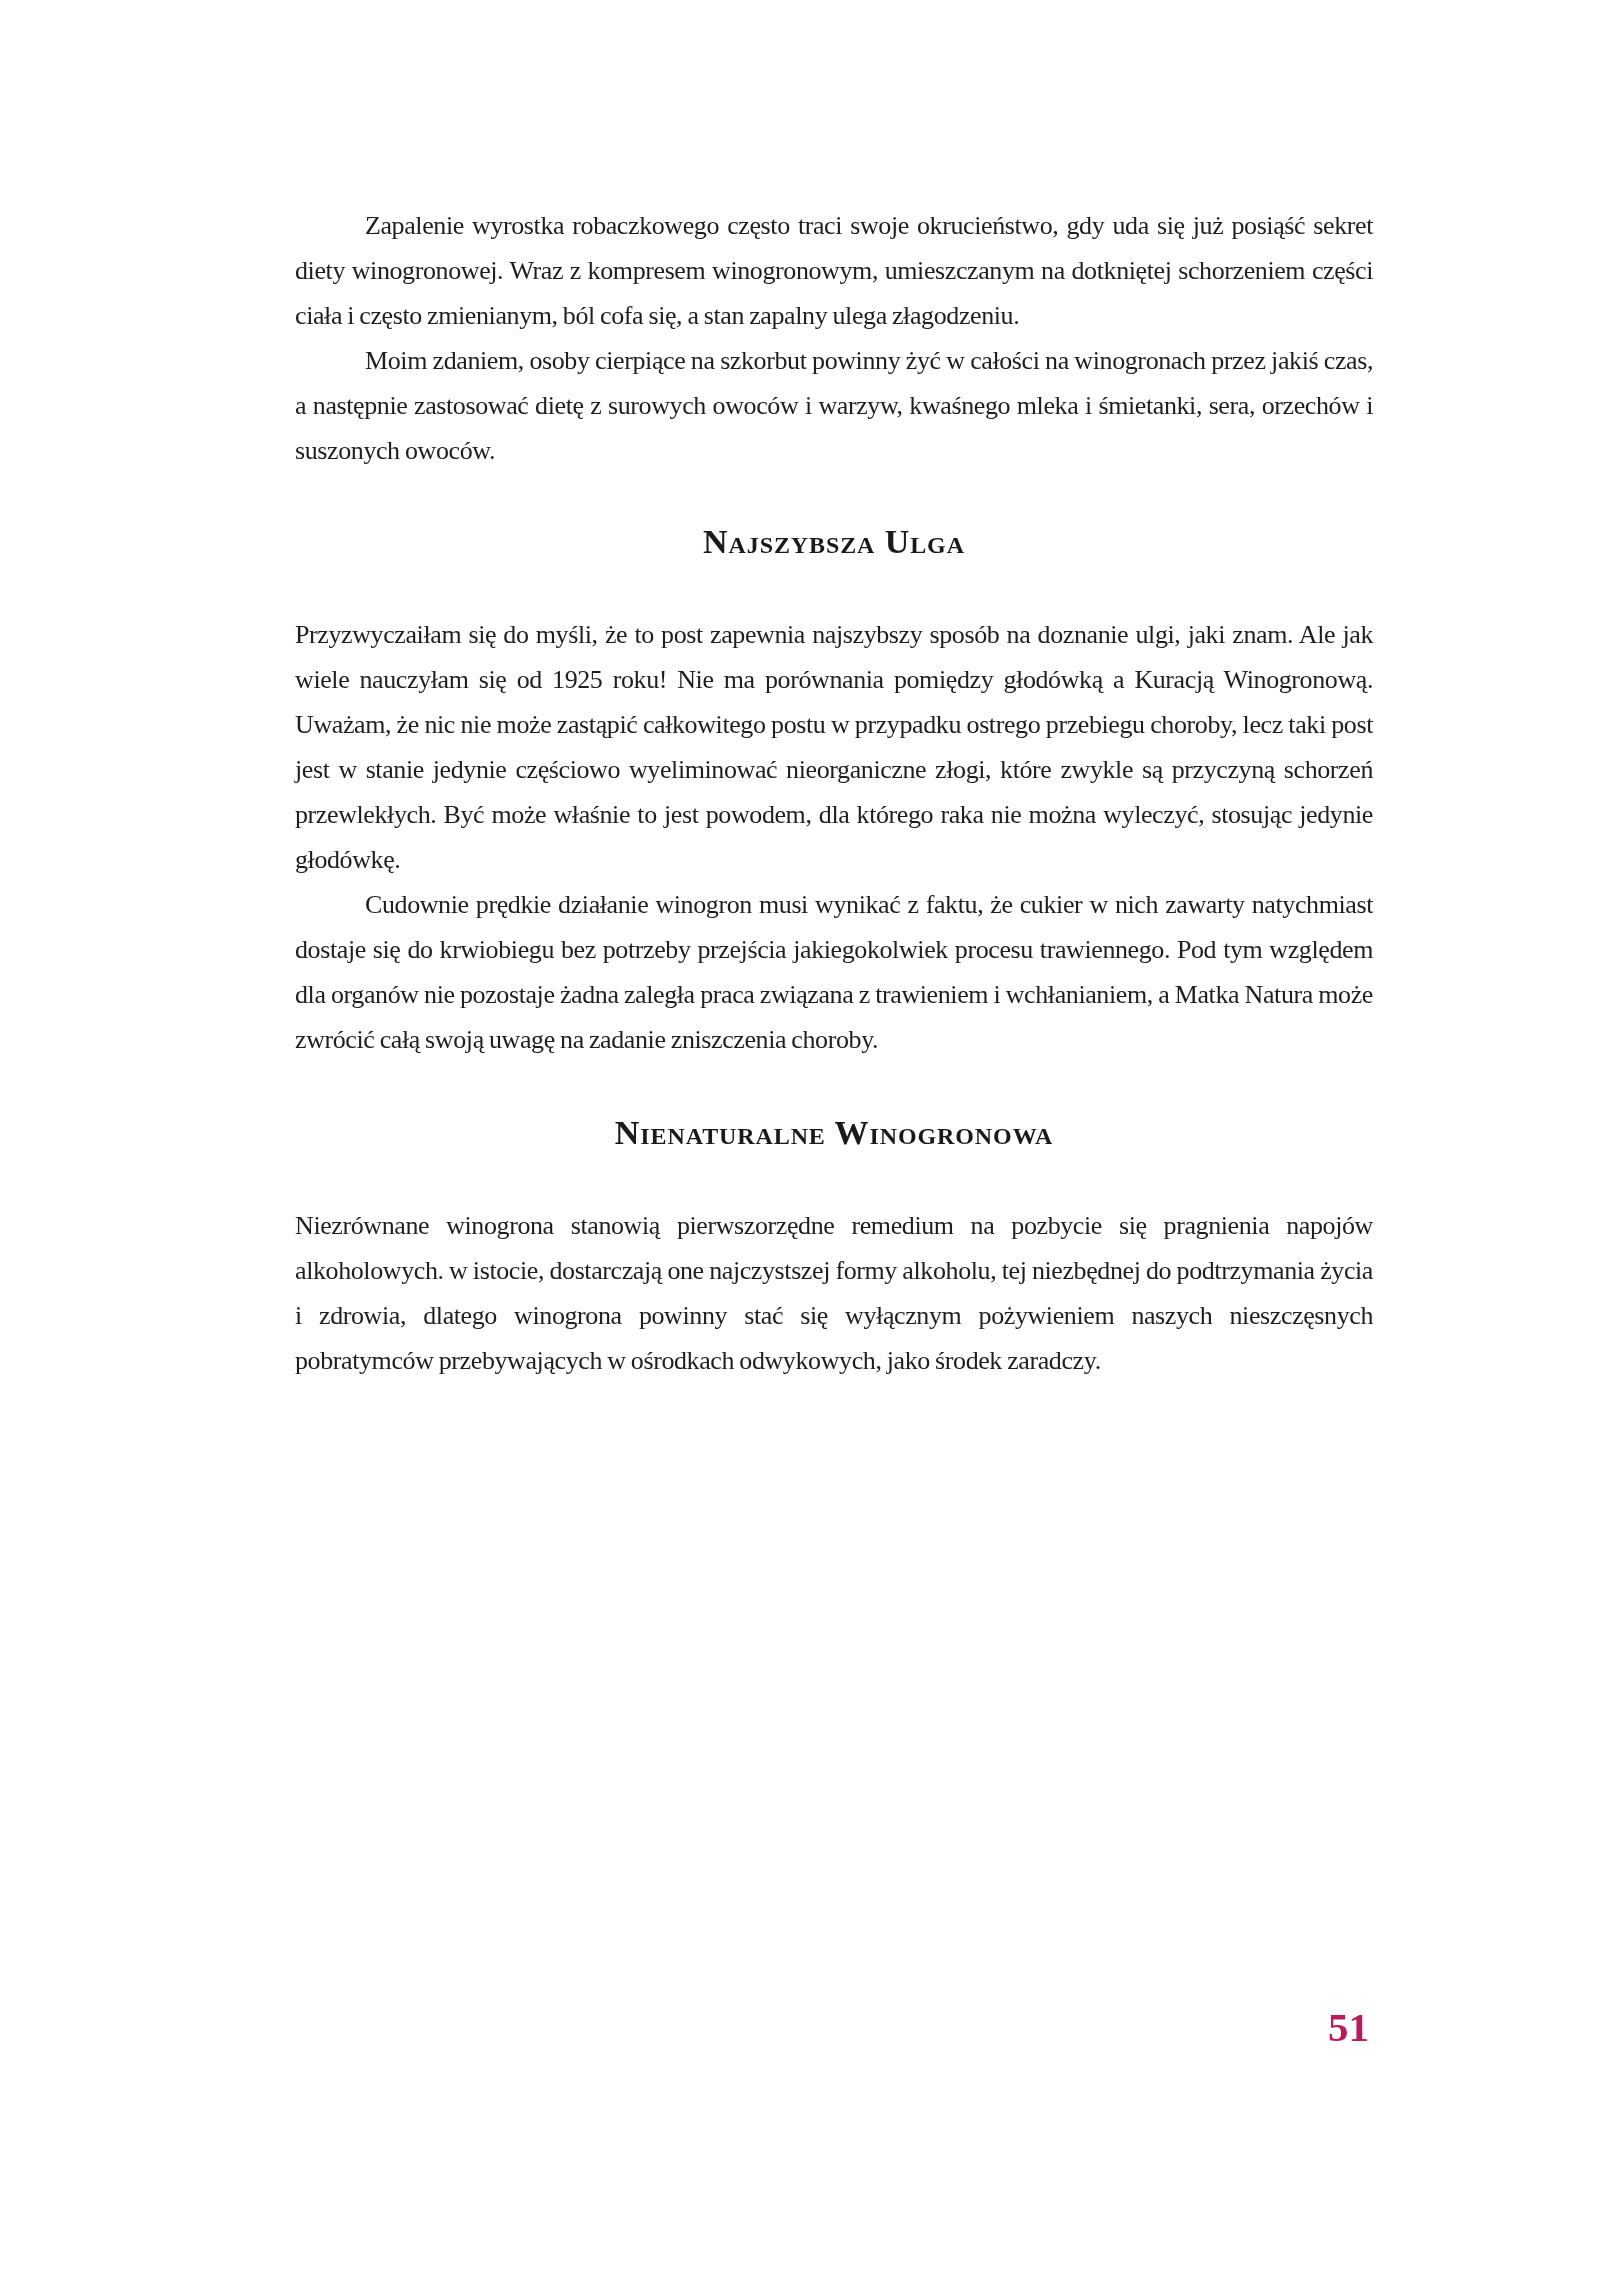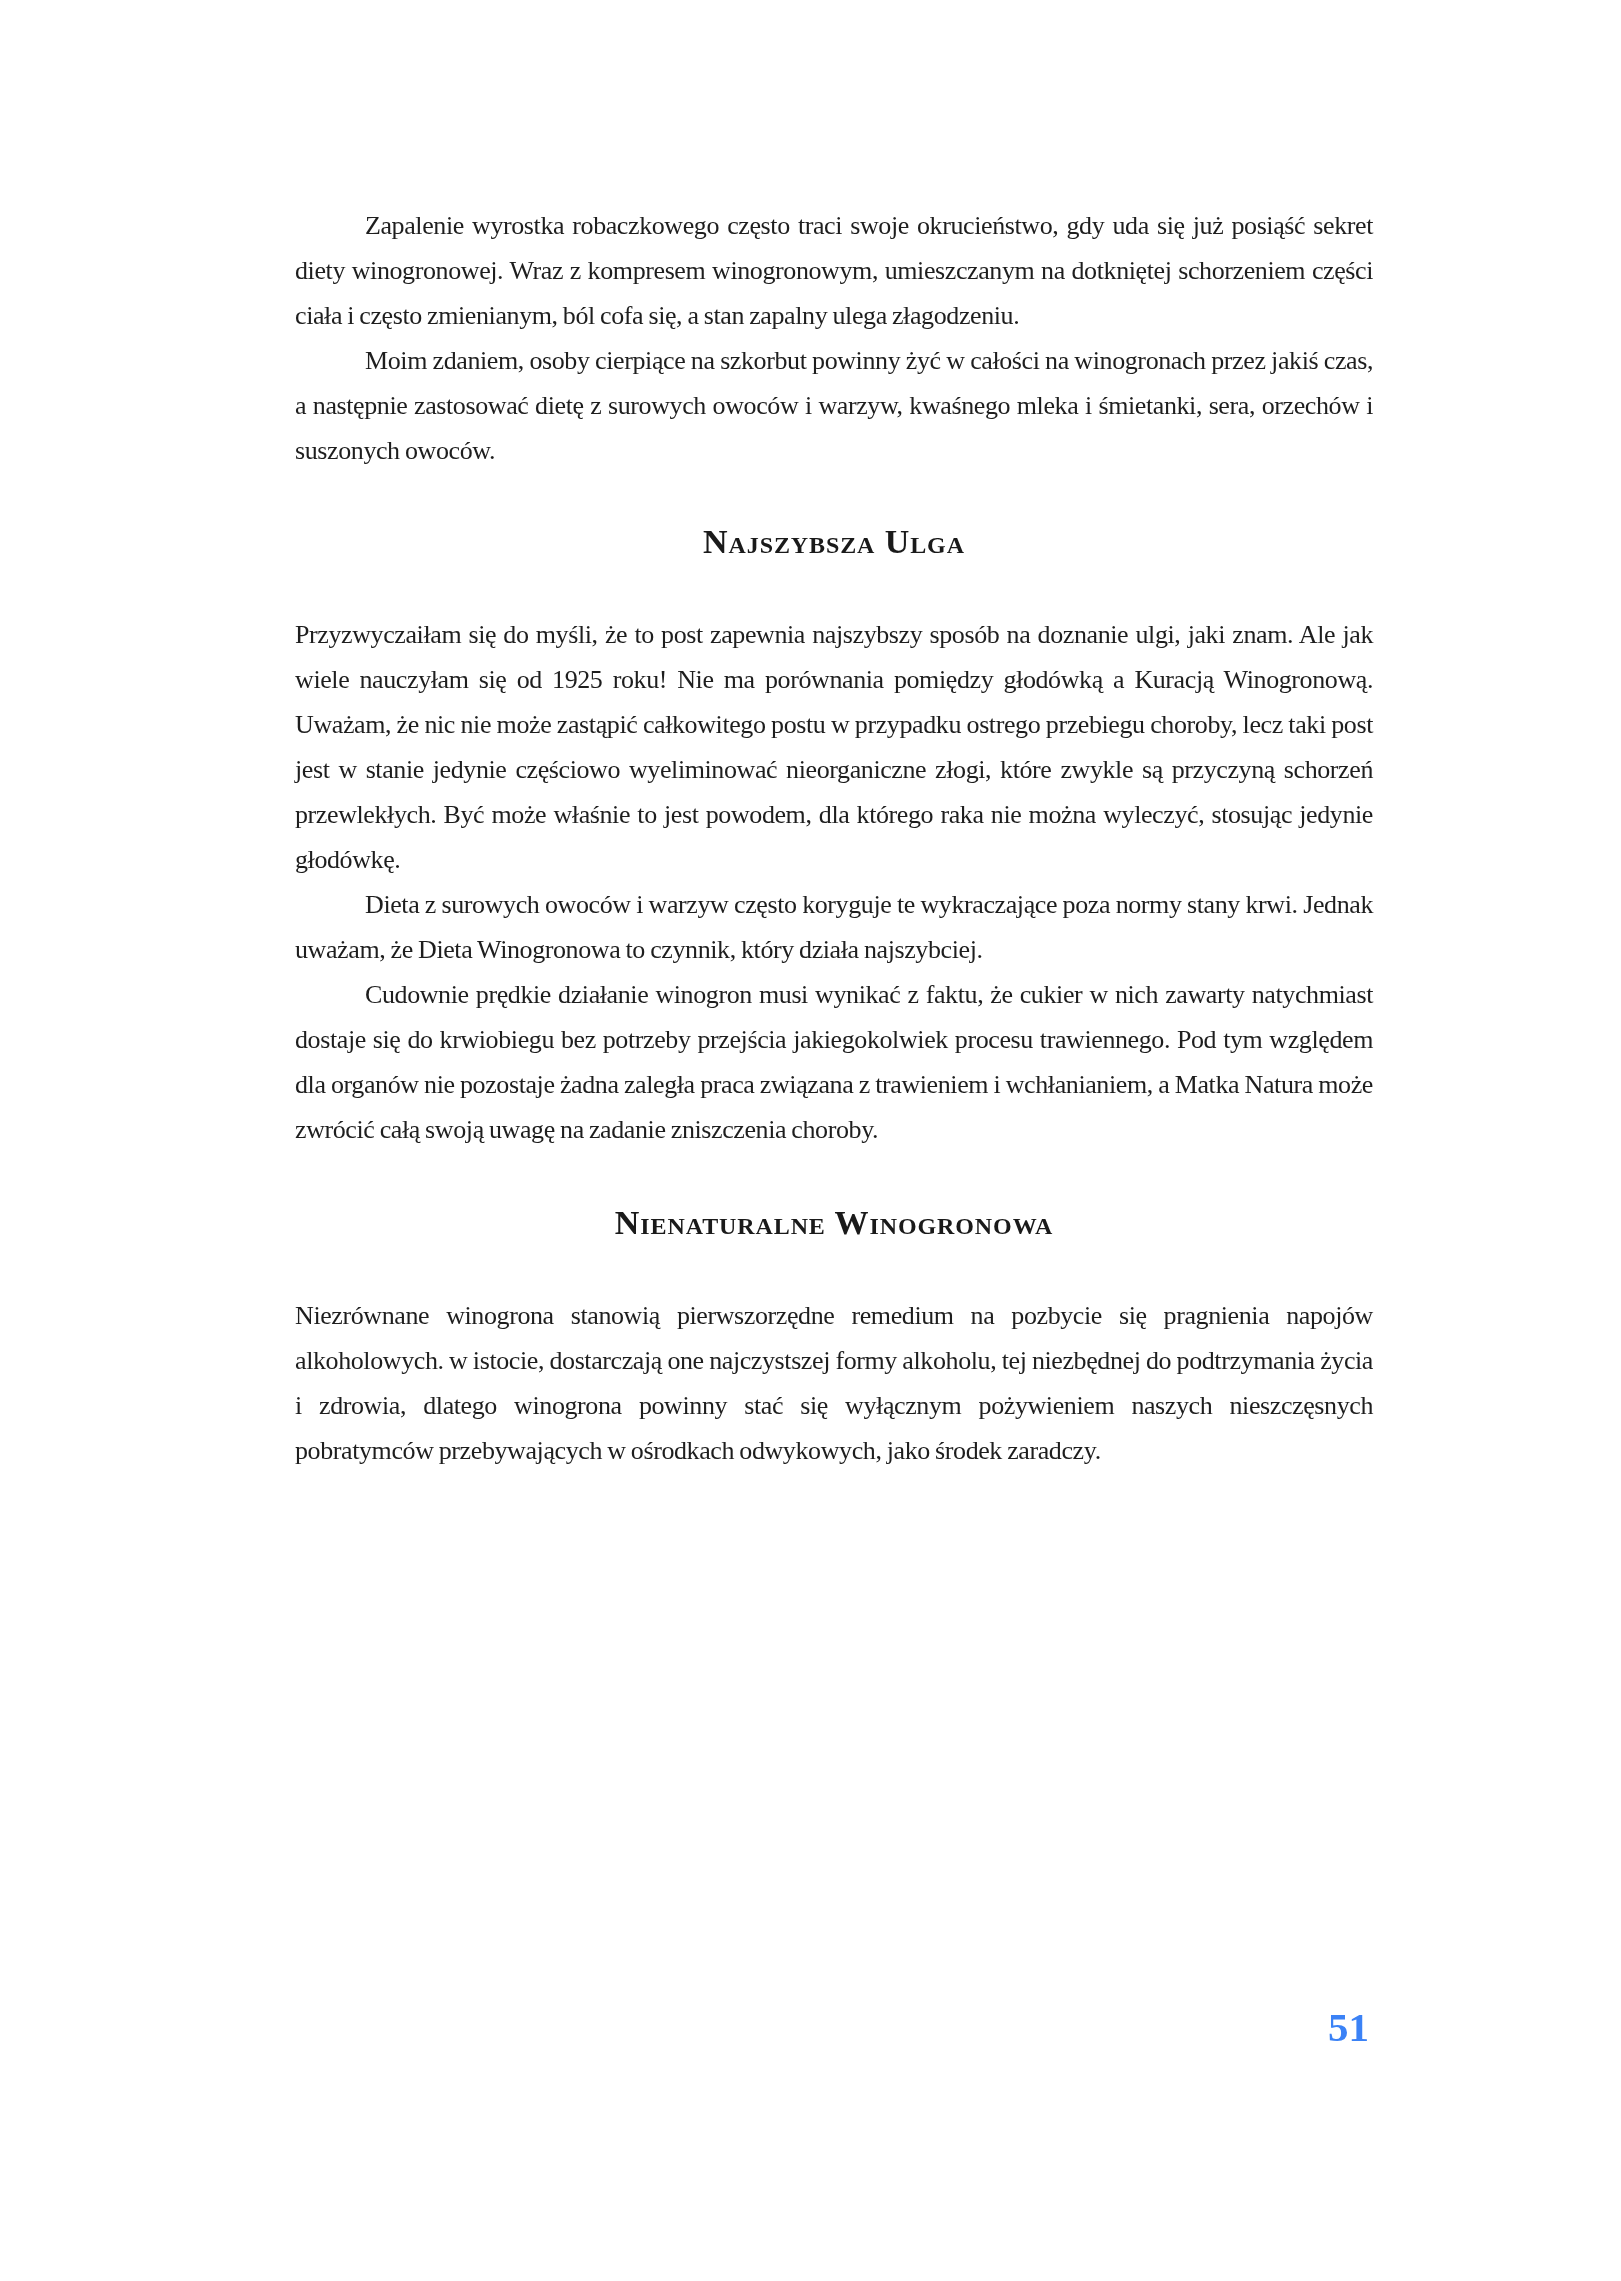--- a/index.html
+++ b/index.html
@@ -50,38 +50,37 @@
     .heading-2 {
       margin-top: 48px;
       margin-bottom: 48px;
     }
     .page-number {
       position: absolute;
       left: 1328px;
       top: 2003px;
       font-size: 41px;
       font-weight: bold;
-      color: #3b82f6;
+      color: #be185d;
       font-family: "Liberation Serif", "DejaVu Serif", serif;
     }
   </style>
 </head>
 <body>
 
 <div class="page">
 
   <section>
     <p class="para indent">Zapalenie wyrostka robaczkowego często traci swoje okrucieństwo, gdy uda się już posiąść sekret diety winogronowej. Wraz z kompresem winogronowym, umieszczanym na dotkniętej schorzeniem części ciała i często zmienianym, ból cofa się, a stan zapalny ulega złagodzeniu.</p>
     <p class="para indent">Moim zdaniem, osoby cierpiące na szkorbut powinny żyć w całości na winogronach przez jakiś czas, a następnie zastosować dietę z surowych owoców i warzyw, kwaśnego mleka i śmietanki, sera, orzechów i suszonych owoców.</p>
   </section>
 
   <section>
     <h2 class="heading heading-1">Najszybsza Ulga</h2>
     <p class="para">Przyzwyczaiłam się do myśli, że to post zapewnia najszybszy sposób na doznanie ulgi, jaki znam. Ale jak wiele nauczyłam się od 1925 roku! Nie ma porównania pomiędzy głodówką a Kuracją Winogronową. Uważam, że nic nie może zastąpić całkowitego postu w przypadku ostrego przebiegu choroby, lecz taki post jest w stanie jedynie częściowo wyeliminować nieorganiczne złogi, które zwykle są przyczyną schorzeń przewlekłych. Być może właśnie to jest powodem, dla którego raka nie można wyleczyć, stosując jedynie głodówkę.</p>
-    <p class="para indent">Dieta z surowych owoców i warzyw często koryguje te wykraczające poza normy stany krwi. Jednak uważam, że Dieta Winogronowa to czynnik, który działa najszybciej.</p>
     <p class="para indent">Cudownie prędkie działanie winogron musi wynikać z faktu, że cukier w nich zawarty natychmiast dostaje się do krwiobiegu bez potrzeby przejścia jakiegokolwiek procesu trawiennego. Pod tym względem dla organów nie pozostaje żadna zaległa praca związana z trawieniem i wchłanianiem, a Matka Natura może zwrócić całą swoją uwagę na zadanie zniszczenia choroby.</p>
   </section>
 
   <section>
     <h2 class="heading heading-2">Nienaturalne Winogronowa</h2>
     <p class="para">Niezrównane winogrona stanowią pierwszorzędne remedium na pozbycie się pragnienia napojów alkoholowych. w istocie, dostarczają one najczystszej formy alkoholu, tej niezbędnej do podtrzymania życia i zdrowia, dlatego winogrona powinny stać się wyłącznym pożywieniem naszych nieszczęsnych pobratymców przebywających w ośrodkach odwykowych, jako środek zaradczy.</p>
   </section>
 
 </div>
 

